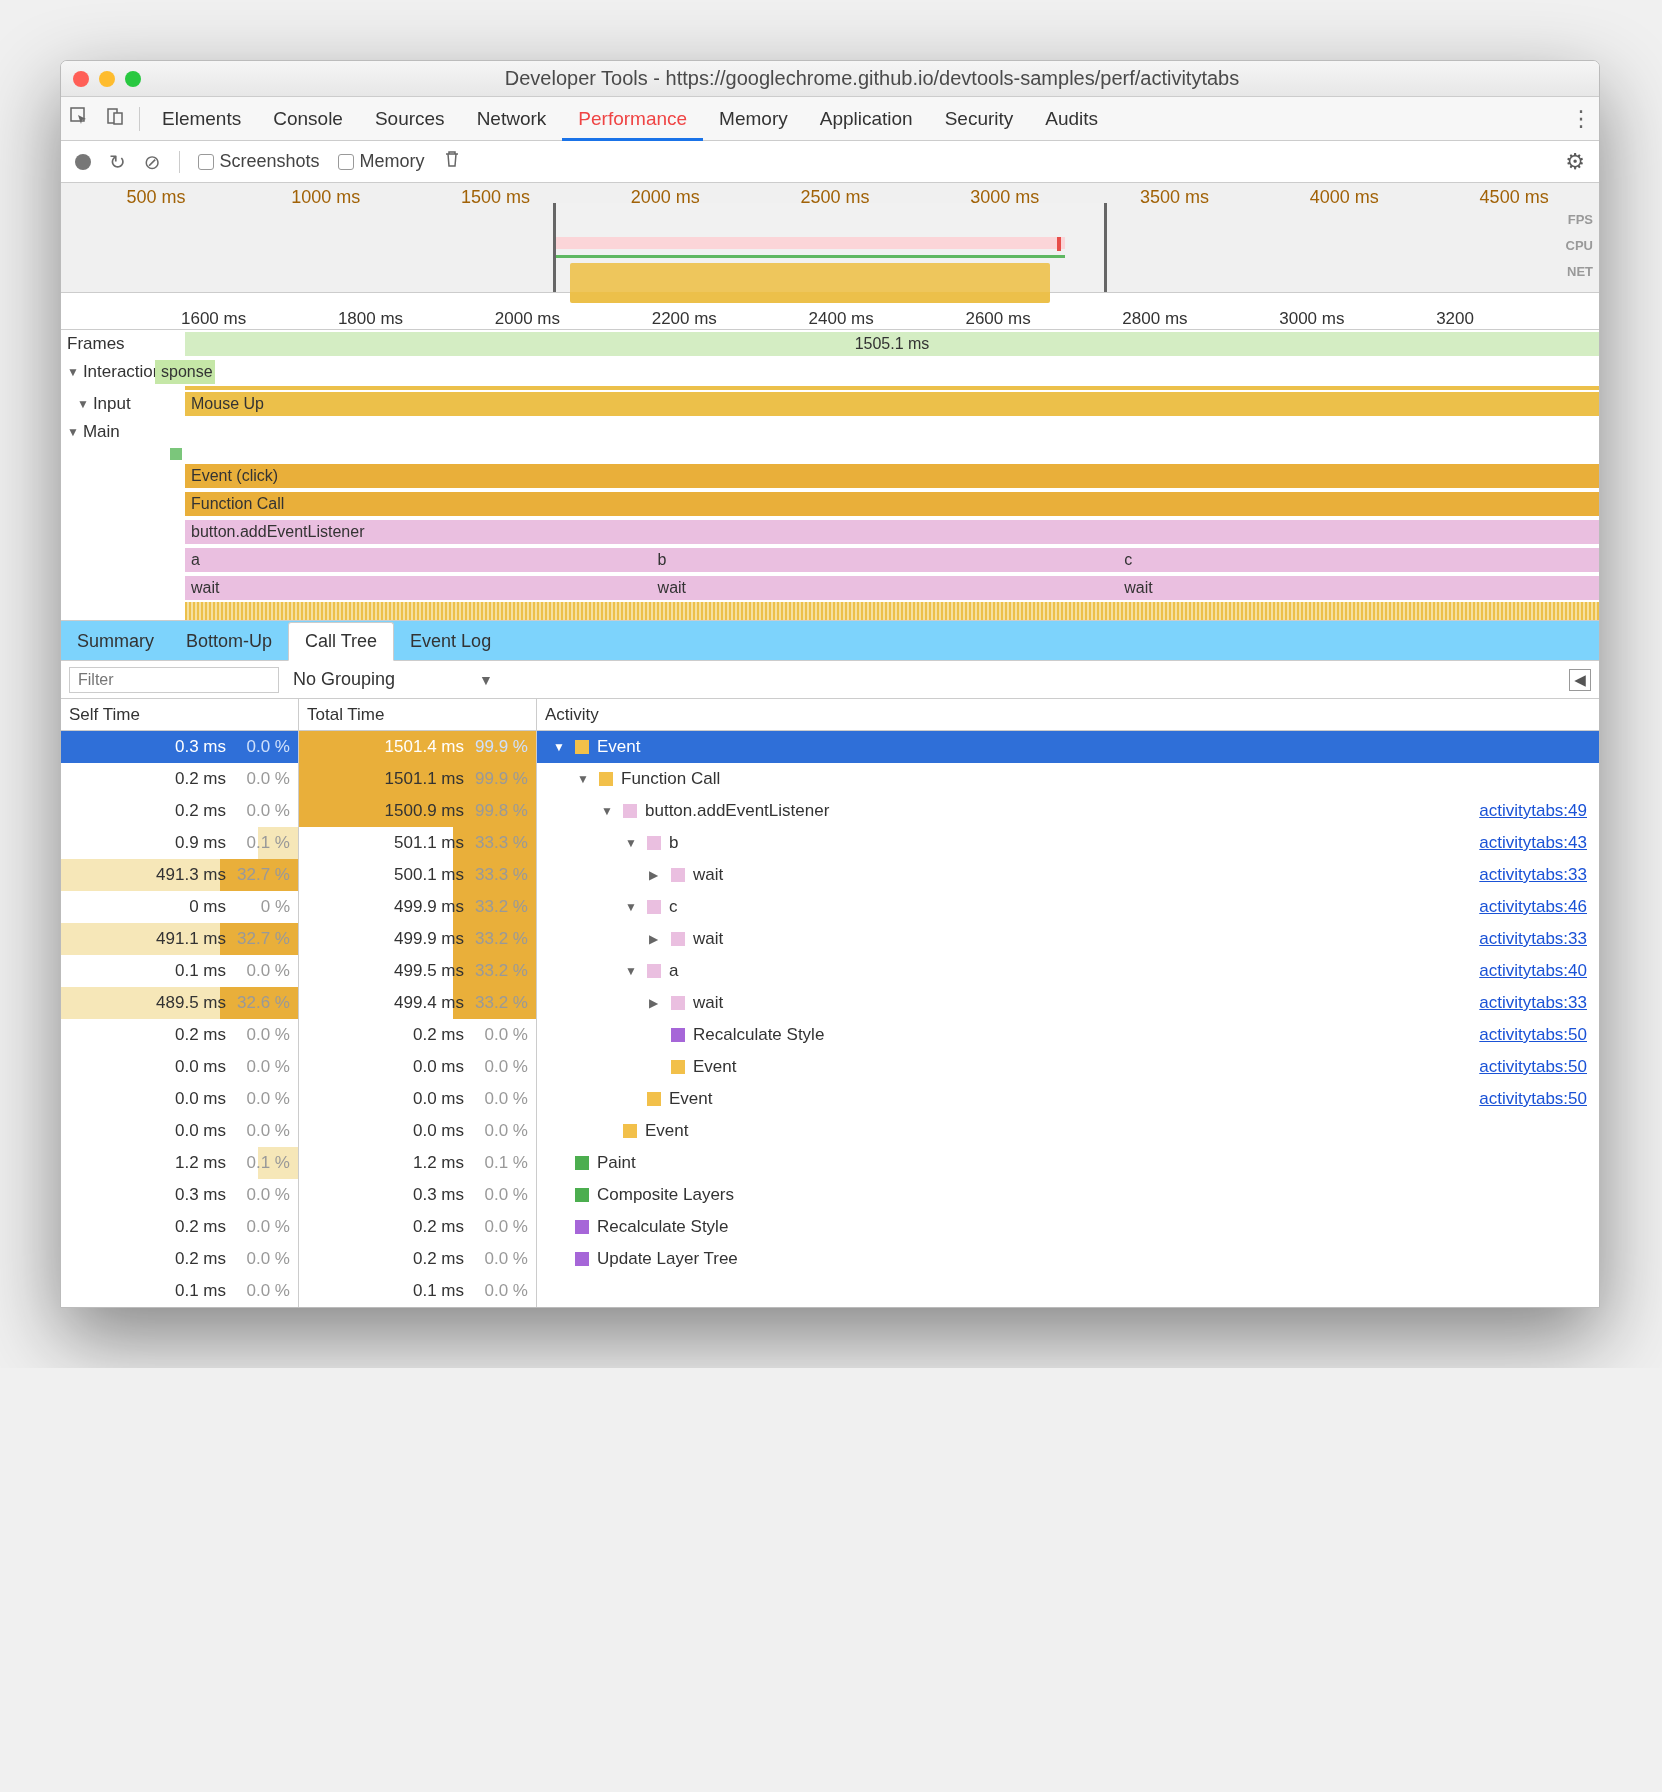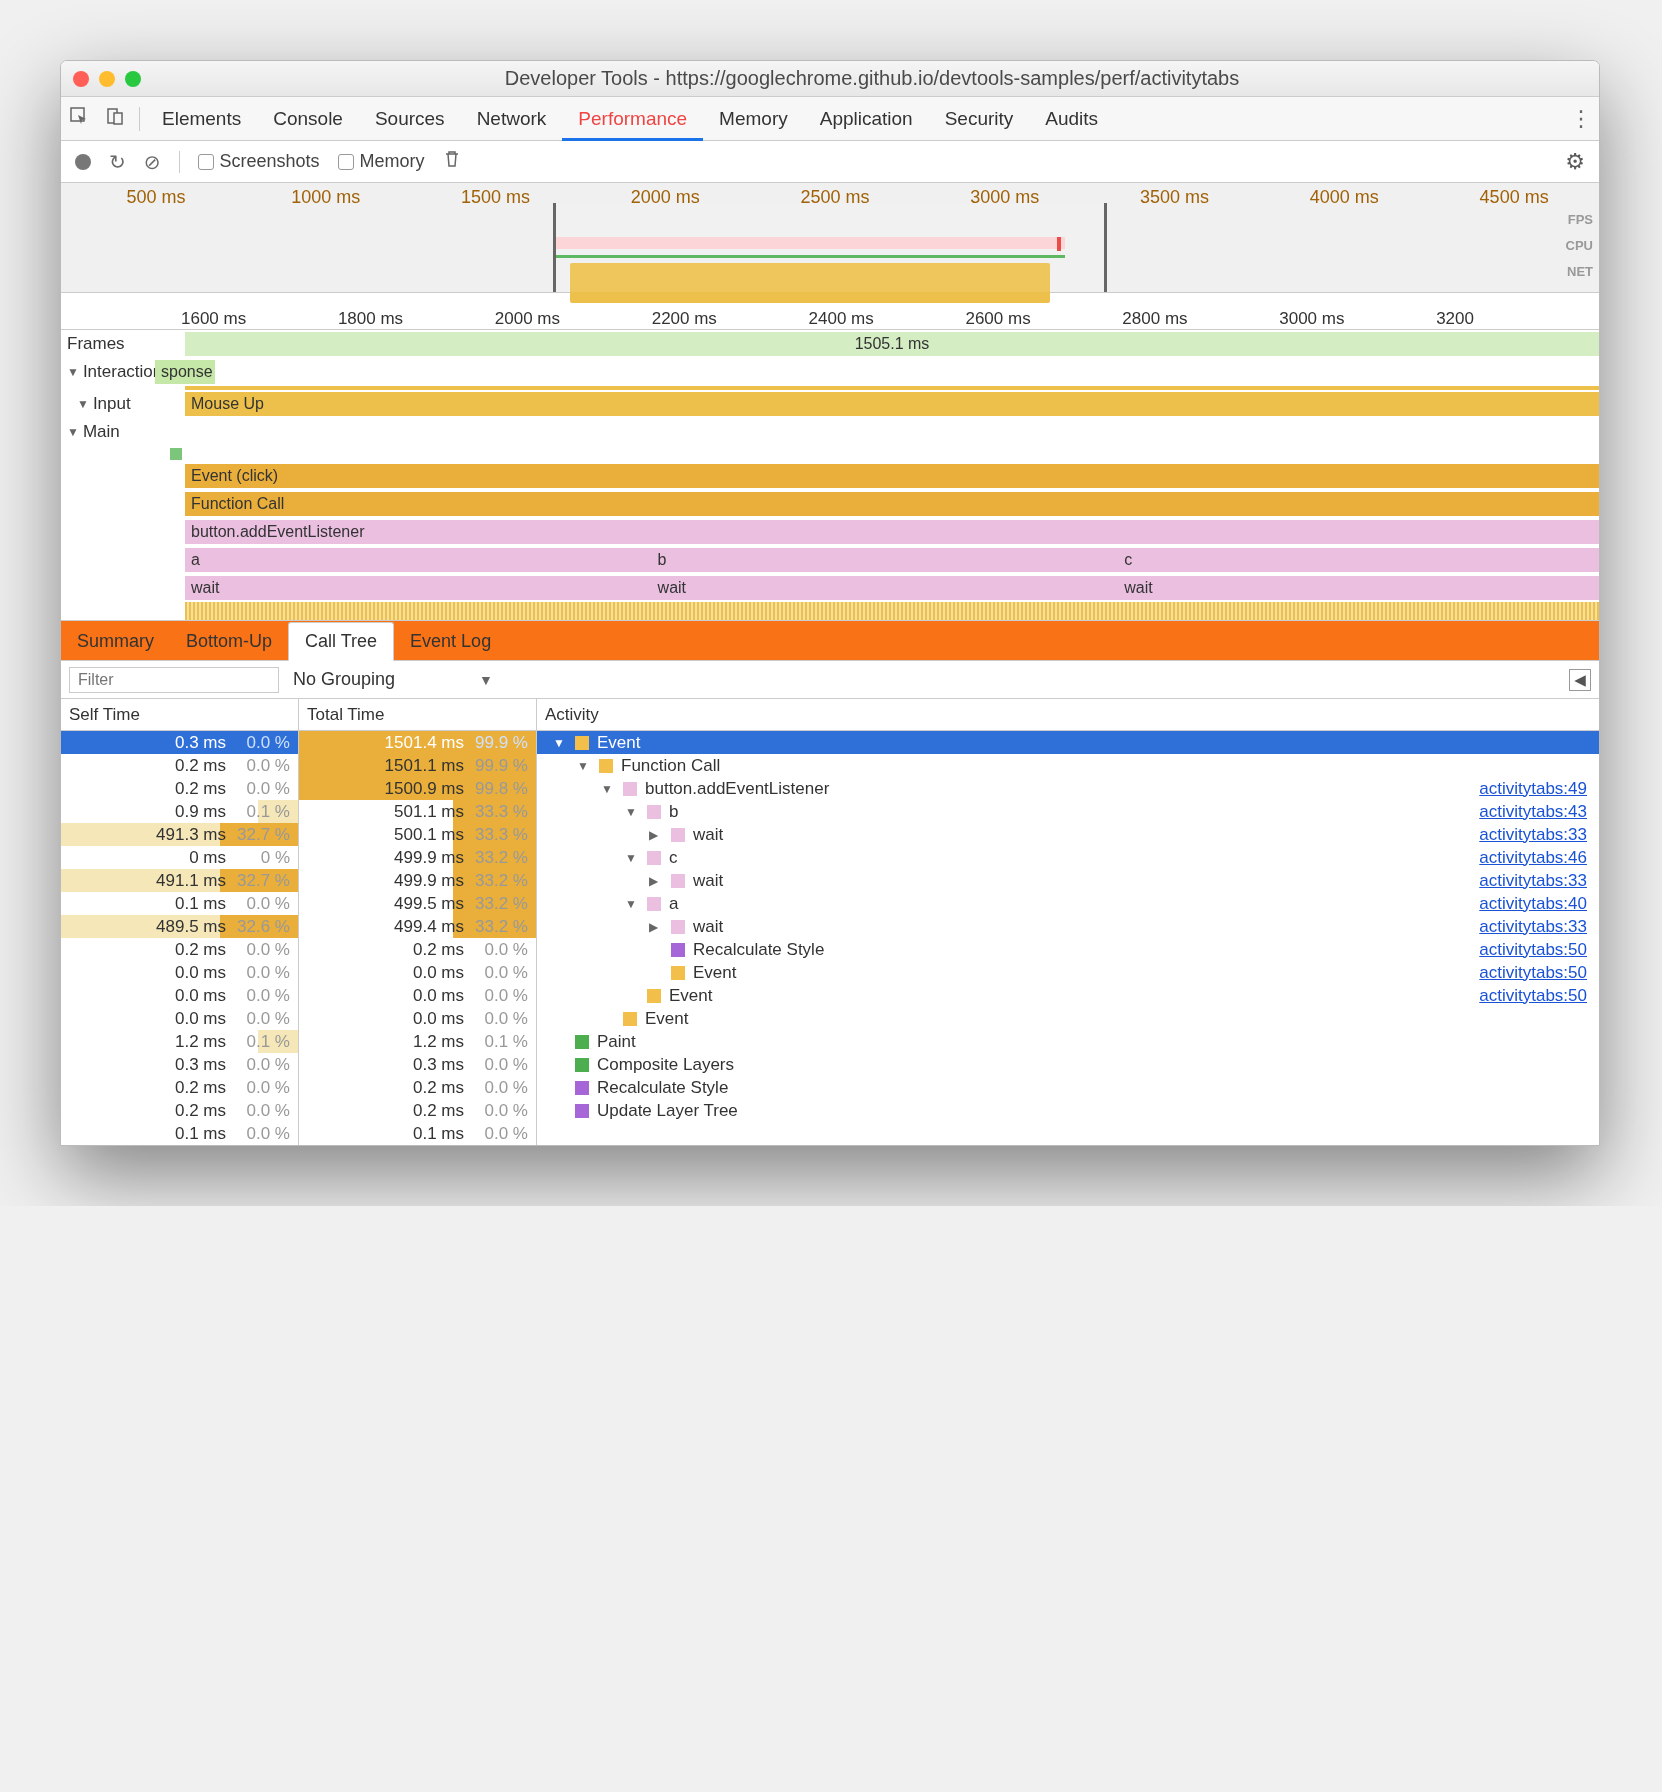--- a/index.html
+++ b/index.html
@@ -60,37 +60,37 @@
 .ruler span { flex:1; text-align:left;margin-top:16px; }
 .ruler-end { width:60px; text-align:right; padding-right:6px; }
 
 .flame-area { display:flex; flex-direction:column; border-bottom:1px solid #ccc; position:relative; }
 .flame-row { display:flex; height:28px; align-items:stretch; }
 .flame-label { width:124px; padding-left:6px; font-size:17px; color:#333; display:flex; align-items:center; gap:4px; background:#fff; border-right:0; }
 .flame-label .disc { font-size:12px; color:#666; }
 .flame-track { flex:1; position:relative; }
 .bar { position:absolute; top:2px; bottom:2px; font-size:16px; padding:0 6px; line-height:24px; overflow:hidden; white-space:nowrap; }
 
-.detail-tabs { display:flex; border-bottom:1px solid #ccc; background:#f97316; height:40px; align-items:end; }
+.detail-tabs { display:flex; border-bottom:1px solid #ccc; background:#7dd3fc; height:40px; align-items:end; }
 .dtab { padding:8px 16px; font-size:18px; color:#333; cursor:pointer; }
 .dtab.active { background:#fff; border:1px solid #ccc; border-bottom:1px solid #fff; border-radius:3px 3px 0 0; margin-bottom:-1px; }
 
 .filter-row { display:flex; align-items:center; height:38px; border-bottom:1px solid #ccc; padding:0 8px; gap:14px; }
 .filter-row input { width:210px; height:26px; border:1px solid #ccc; padding:0 8px; font-size:16px; }
 .grouping { font-size:18px; color:#333; }
 .grouping-arr { margin-left:70px; color:#666; font-size:14px;}
 .showall { margin-left:auto; border:1px solid #999; width:22px; height:22px; display:flex; align-items:center; justify-content:center; font-size:15px; color:#555; }
 
 .tree-head { display:flex; height:32px; border-bottom:1px solid #ccc; background:#fff; font-size:17px; color:#333; }
 .col-self { width:238px; border-right:1px solid #ccc; padding-left:8px; line-height:32px; }
 .col-total { width:238px; border-right:1px solid #ccc; padding-left:8px; line-height:32px; }
 .col-act { flex:1; padding-left:8px; line-height:32px; }
 
 .tree-body { }
-.trow { display:flex; height:23px; font-size:17px; }
+.trow { display:flex; height:32px; font-size:17px; }
 .trow.selected { background:#2f6fd8; color:#fff; }
 .cell-self, .cell-total { width:238px; border-right:1px solid #ccc; display:flex; align-items:center; justify-content:flex-end; padding-right:8px; gap:8px; position:relative; }
 .cell-self .bg, .cell-total .bg { position:absolute; right:0; top:0; bottom:0; background:#f6e7b8; }
 .cell-self .bg2, .cell-total .bg2 { position:absolute; right:0; top:0; bottom:0; background:#e9af3a; }
 .num { position:relative; z-index:1; }
 .pct { color:#999; width:56px; text-align:right; position:relative; z-index:1;}
 .trow.selected .pct { color:#cfe0fb; }
 .cell-act { flex:1; display:flex; align-items:center; padding-left:8px; gap:8px; }
 .cell-act .indent { display:inline-block; }
 .disc-tree { font-size:12px; color:#666; width:14px; }

